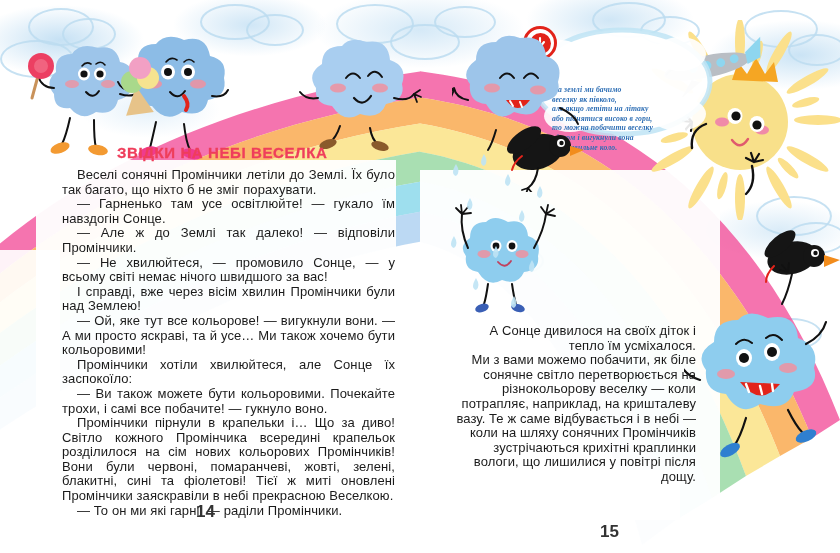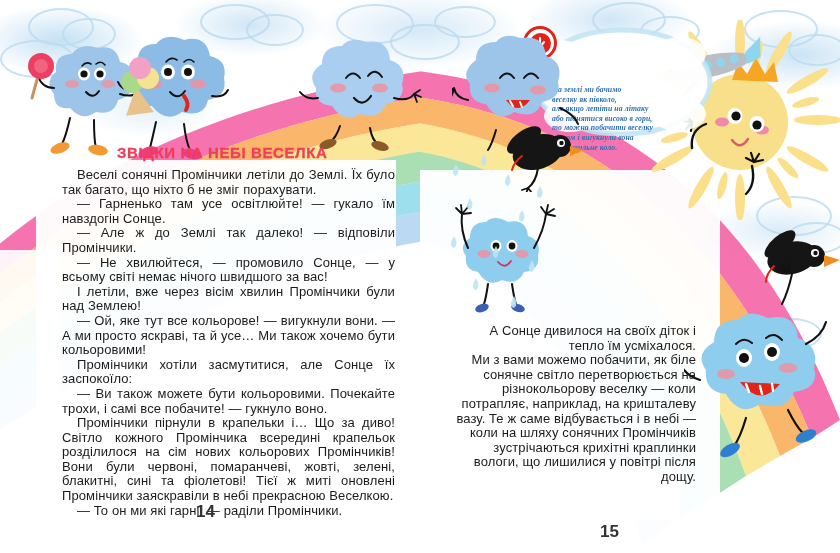--- a/index.html
+++ b/index.html
@@ -449,23 +449,23 @@
     </g>
   </svg>
 
   <div class="abs title" style="left:117px;top:144px;">ЗВІДКИ НА НЕБІ ВЕСЕЛКА</div>
 
   <div class="abs colText" style="left:62px;top:168px;width:333px;">
     <p>Веселі сонячні Промінчики летіли до Землі. Їх було так багато, що ніхто б не зміг порахувати.</p>
     <p>— Гарненько там усе освітлюйте! — гукало їм навздогін Сонце.</p>
     <p>— Але ж до Землі так далеко! — відповіли Промінчики.</p>
     <p>— Не хвилюйтеся, — промовило Сонце, — у всьому світі немає нічого швидшого за вас!</p>
-    <p>І летіли, вже через вісім хвилин Промінчики були над Землею!</p>
+    <p>І справді, вже через вісім хвилин Промінчики були над Землею!</p>
     <p>— Ой, яке тут все кольорове! — вигукнули вони. — А ми просто яскраві, та й усе… Ми також хочемо бути кольоровими!</p>
-    <p>Промінчики хотіли засмутитися, але Сонце їх заспокоїло:</p>
+    <p>Промінчики хотіли хвилюйтеся, але Сонце їх заспокоїло:</p>
     <p>— Ви також можете бути кольоровими. Почекайте трохи, і самі все побачите! — гукнуло воно.</p>
     <p>Промінчики пірнули в крапельки і… Що за диво! Світло кожного Промінчика всередині крапельок розділилося на сім нових кольорових Промінчиків! Вони були червоні, помаранчеві, жовті, зелені, блакитні, сині та фіолетові! Тієї ж миті оновлені Промінчики заяскравіли в небі прекрасною Веселкою.</p>
     <p>— То он ми які гарні! — раділи Промінчики.</p>
   </div>
 
   <div class="abs pagenum" style="left:196px;top:502px;">14</div>
 
   <div class="abs colText" style="left:456px;top:324px;width:240px;text-align:right;">
     <p>А Сонце дивилося на своїх діток і тепло їм усміхалося.</p>
     <p>Ми з вами можемо побачити, як біле сонячне світло перетворюється на різнокольорову веселку — коли потрапляє, наприклад, на кришталеву вазу. Те ж саме відбувається і в небі — коли на шляху сонячних Промінчиків зустрічаються крихітні краплинки вологи, що лишилися у повітрі після дощу.</p>

